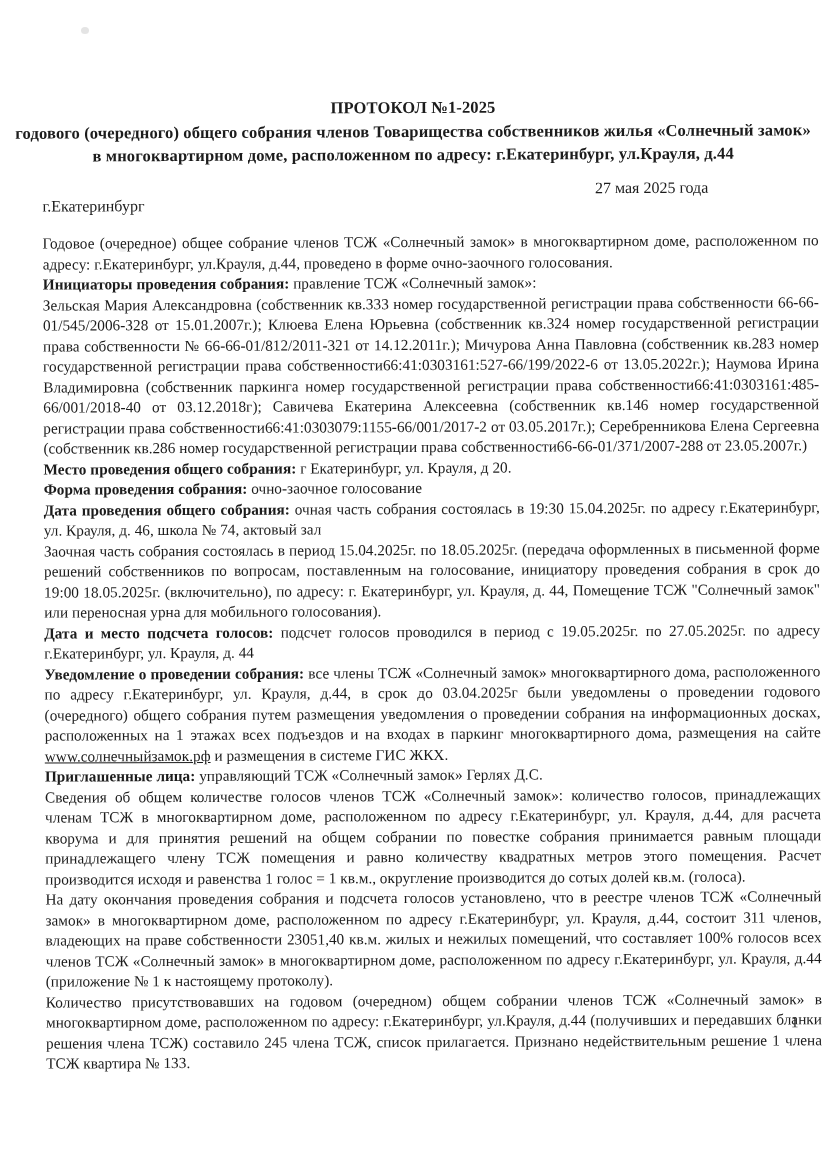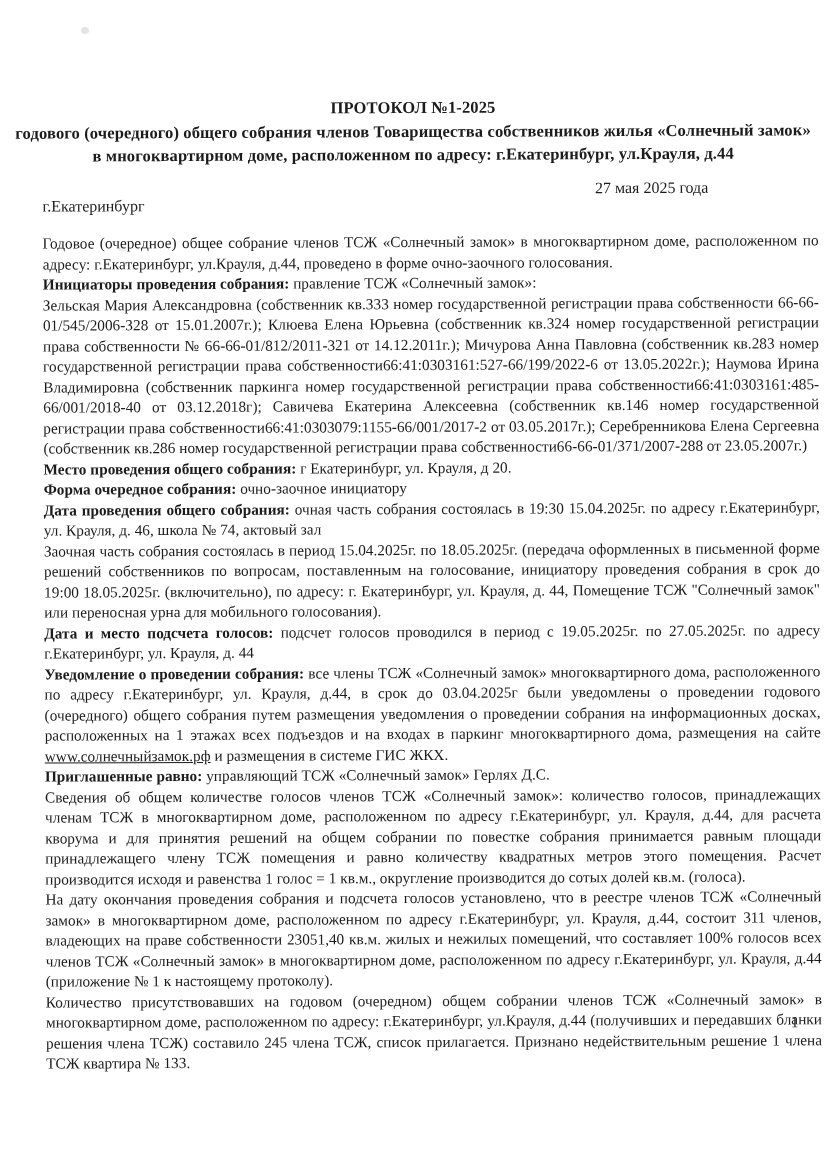--- a/index.html
+++ b/index.html
@@ -87,26 +87,26 @@
     <div class="dateline">
       <span class="date-right">27 мая 2025 года</span>
       <span class="city-left">г.Екатеринбург</span>
     </div>
 
     <main class="doc-body">
         <p class="para"><span class="normal">Годовое (очередное) общее собрание членов ТСЖ «Солнечный замок» в многоквартирном доме, расположенном по адресу: г.Екатеринбург, ул.Крауля, д.44, проведено в форме очно-заочного голосования.</span></p>
         <p class="para"><span class="bold">Инициаторы проведения собрания: </span><span class="normal">правление ТСЖ «Солнечный замок»:</span></p>
         <p class="para"><span class="normal">Зельская Мария Александровна (собственник кв.333 номер государственной регистрации права собственности 66-66-01/545/2006-328 от 15.01.2007г.); Клюева Елена Юрьевна (собственник кв.324 номер государственной регистрации права собственности № 66-66-01/812/2011-321 от 14.12.2011г.); Мичурова Анна Павловна (собственник кв.283 номер государственной регистрации права собственности66:41:0303161:527-66/199/2022-6 от 13.05.2022г.); Наумова Ирина Владимировна (собственник паркинга номер государственной регистрации права собственности66:41:0303161:485-66/001/2018-40 от 03.12.2018г); Савичева Екатерина Алексеевна (собственник кв.146 номер государственной регистрации права собственности66:41:0303079:1155-66/001/2017-2 от 03.05.2017г.); Серебренникова Елена Сергеевна (собственник кв.286 номер государственной регистрации права собственности66-66-01/371/2007-288 от 23.05.2007г.)</span></p>
         <p class="para"><span class="bold">Место проведения общего собрания: </span><span class="normal">г Екатеринбург, ул. Крауля, д 20.</span></p>
-        <p class="para"><span class="bold">Форма очередное собрания: </span><span class="normal">очно-заочное инициатору</span></p>
+        <p class="para"><span class="bold">Форма проведения собрания: </span><span class="normal">очно-заочное голосование</span></p>
         <p class="para"><span class="bold">Дата проведения общего собрания: </span><span class="normal">очная часть собрания состоялась в 19:30 15.04.2025г. по адресу г.Екатеринбург, ул. Крауля, д. 46, школа № 74, актовый зал</span></p>
         <p class="para"><span class="normal">Заочная часть собрания состоялась в период 15.04.2025г. по 18.05.2025г. (передача оформленных в письменной форме решений собственников по вопросам, поставленным на голосование, инициатору проведения собрания в срок до 19:00 18.05.2025г. (включительно), по адресу: г. Екатеринбург, ул. Крауля, д. 44, Помещение ТСЖ "Солнечный замок" или переносная урна для мобильного голосования).</span></p>
         <p class="para"><span class="bold">Дата и место подсчета голосов: </span><span class="normal">подсчет голосов проводился в период с 19.05.2025г. по 27.05.2025г. по адресу г.Екатеринбург, ул. Крауля, д. 44</span></p>
         <p class="para"><span class="bold">Уведомление о проведении собрания: </span><span class="normal">все члены ТСЖ «Солнечный замок» многоквартирного дома, расположенного по адресу г.Екатеринбург, ул. Крауля, д.44, в срок до 03.04.2025г были уведомлены о проведении годового (очередного) общего собрания путем размещения уведомления о проведении собрания на информационных досках, расположенных на 1 этажах всех подъездов и на входах в паркинг многоквартирного дома, размещения на сайте </span><span class="link">www.солнечныйзамок.рф</span><span class="normal"> и размещения в системе ГИС ЖКХ.</span></p>
-        <p class="para"><span class="bold">Приглашенные равно: </span><span class="normal">управляющий ТСЖ «Солнечный замок» Герлях Д.С.</span></p>
+        <p class="para"><span class="bold">Приглашенные лица: </span><span class="normal">управляющий ТСЖ «Солнечный замок» Герлях Д.С.</span></p>
         <p class="para"><span class="normal">Сведения об общем количестве голосов членов ТСЖ «Солнечный замок»: количество голосов, принадлежащих членам ТСЖ в многоквартирном доме, расположенном по адресу г.Екатеринбург, ул. Крауля, д.44, для расчета кворума и для принятия решений на общем собрании по повестке собрания принимается равным площади принадлежащего члену ТСЖ помещения и равно количеству квадратных метров этого помещения. Расчет производится исходя и равенства 1 голос = 1 кв.м., округление производится до сотых долей кв.м. (голоса).</span></p>
         <p class="para"><span class="normal">На дату окончания проведения собрания и подсчета голосов установлено, что в реестре членов ТСЖ «Солнечный замок» в многоквартирном доме, расположенном по адресу г.Екатеринбург, ул. Крауля, д.44, состоит 311 членов, владеющих на праве собственности 23051,40 кв.м. жилых и нежилых помещений, что составляет 100% голосов всех членов ТСЖ «Солнечный замок» в многоквартирном доме, расположенном по адресу г.Екатеринбург, ул. Крауля, д.44 (приложение № 1 к настоящему протоколу).</span></p>
         <p class="para"><span class="normal">Количество присутствовавших на годовом (очередном) общем собрании членов ТСЖ «Солнечный замок» в многоквартирном доме, расположенном по адресу: г.Екатеринбург, ул.Крауля, д.44 (получивших и передавших бланки решения члена ТСЖ) составило 245 члена ТСЖ, список прилагается. Признано недействительным решение 1 члена ТСЖ квартира № 133.</span></p>
       </main>
 
     <div class="page-number">1</div>
   </div>
 </div>
 
 </body></html>

